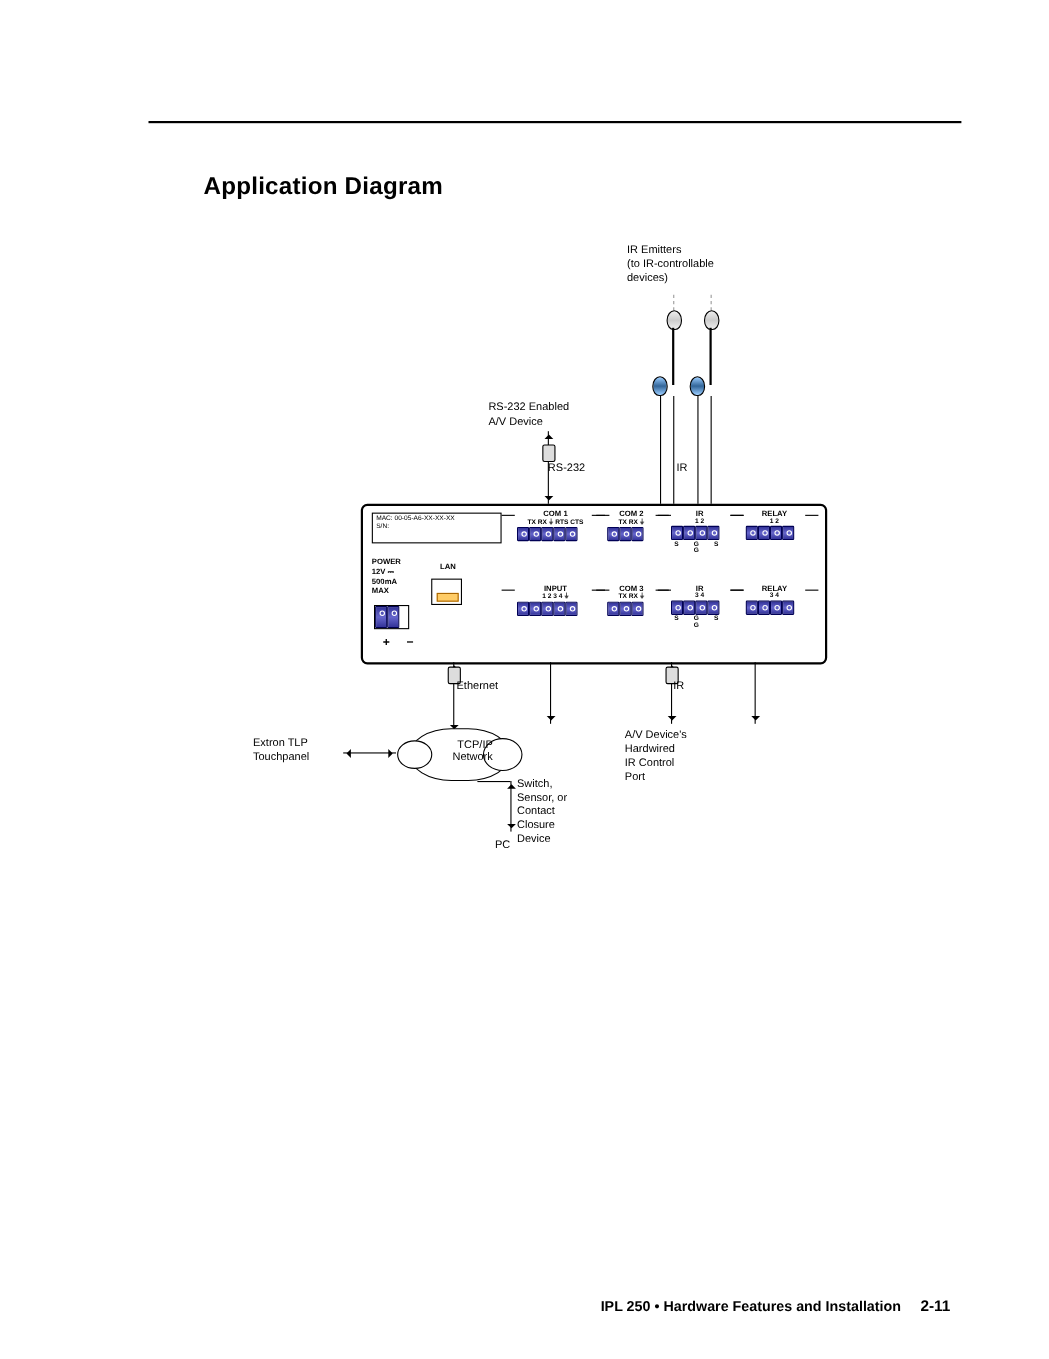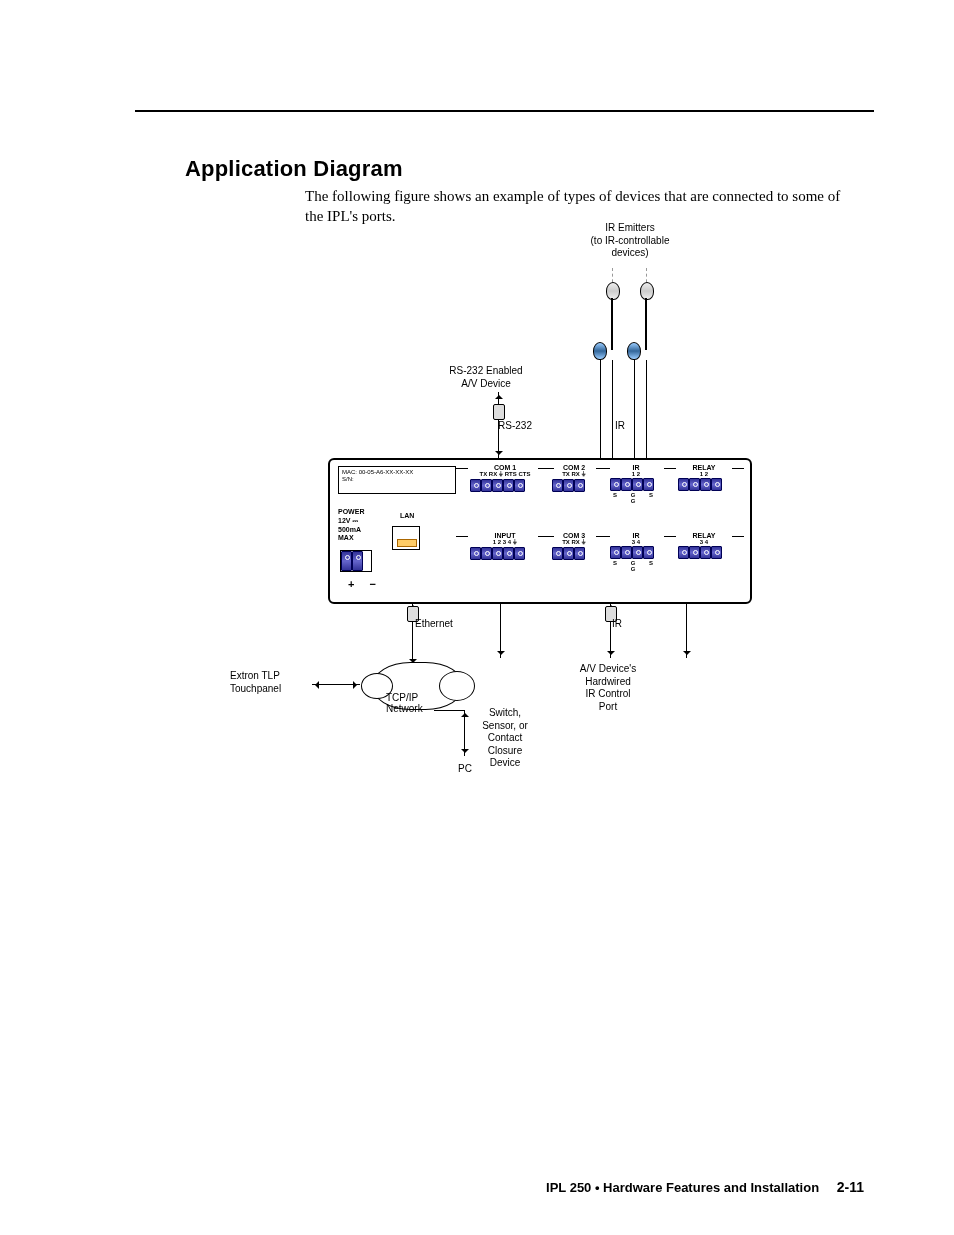--- a/index.html
+++ b/index.html
@@ -52,33 +52,33 @@
   .diagram {
     position: absolute;
     left: 300px;
     top: 220px;
     width: 500px;
     height: 580px;
     font-family: Arial, Helvetica, sans-serif;
     font-size: 10px;
     color: #000;
   }
-  .d-label { position: absolute; text-align: center; line-height: 1.25; }
+  .d-label { position: absolute; text-align: left; line-height: 1.25; }
   .d-label.small { font-size: 10px; }
 
   
   .ir-emitters-text { left: 270px; top: 2px; width: 120px; }
 
   
   .ir-wire { position: absolute; border-left: 1px dashed #999; }
   .ir-head { position: absolute; width: 12px; height: 16px; border: 1.5px solid #000; border-radius: 50% 50% 45% 45%; background: linear-gradient(#eee,#ccc,#eee); }
   .ir-stem { position: absolute; width: 2px; background: #000; }
 
   
-  .rs232-text { left: 126px; top: 145px; width: 120px; }
+  .rs232-text { left: 144px; top: 145px; width: 120px; }
   .rs232-label { left: 185px; top: 200px; width: 60px; text-align: center; }
   .ir-label { left: 315px; top: 200px; width: 40px; text-align: left; }
 
   
   .panel {
     position: absolute;
     left: 28px; top: 238px;
     width: 420px; height: 142px;
     border: 2.5px solid #000;
     border-radius: 6px;
@@ -116,21 +116,21 @@
   .ir-label2 { left: 312px; top: 398px; width: 40px; text-align:left; }
 
   
   .cloud {
     position: absolute; left: 72px; top: 442px; width: 90px; height: 46px;
     background: #fff; border: 1px solid #000; border-radius: 50% / 60%;
   }
   .cloud::before,.cloud::after{content:"";position:absolute;border:1px solid #000;background:#fff;border-radius:50%;}
   .cloud::before{left:-12px;top:10px;width:30px;height:24px;}
   .cloud::after{right:-12px;top:8px;width:34px;height:28px;}
-  .cloud-text{position:absolute; left:86px; top:472px; font-size:10px; text-align:left; width:62px; z-index:3;}
+  .cloud-text{position:absolute; left:86px; top:452px; font-size:10px; text-align:right; width:62px; z-index:3;}
 
   
   .vline{position:absolute; width:0; border-left:1.5px solid #000;}
   .hline{position:absolute; height:0; border-top:1.5px solid #000;}
   .arrow-down::after{content:"";position:absolute;left:-4px;bottom:-1px;border:4px solid transparent;border-top-color:#000;}
   .arrow-up::before{content:"";position:absolute;left:-4px;top:-1px;border:4px solid transparent;border-bottom-color:#000;}
   .arrow-left::before{content:"";position:absolute;top:-4px;left:-1px;border:4px solid transparent;border-right-color:#000;}
   .arrow-right::after{content:"";position:absolute;top:-4px;right:-1px;border:4px solid transparent;border-left-color:#000;}
 
   
@@ -143,21 +143,20 @@
   
   .plug{position:absolute; width:10px; height:14px; border:1px solid #000; background:#ddd; border-radius:2px;}
 </style>
 </head>
 <body>
 
 <div class="page">
   <div class="top-rule"></div>
 
   <h1 class="section-title">Application Diagram</h1>
-  <p class="intro">The following figure shows an example of types of devices that are connected to some of the IPL's ports.</p>
 
   <div class="diagram">
 
     <div class="d-label small ir-emitters-text" style="white-space:pre-line;">IR Emitters
 (to IR-controllable
 devices)</div>
 
     <div class="ir-wire" style="left:312px; top:48px; height:20px;"></div>
     <div class="ir-wire" style="left:346px; top:48px; height:20px;"></div>
     <div class="ir-head" style="left:306px; top:62px;"></div>

